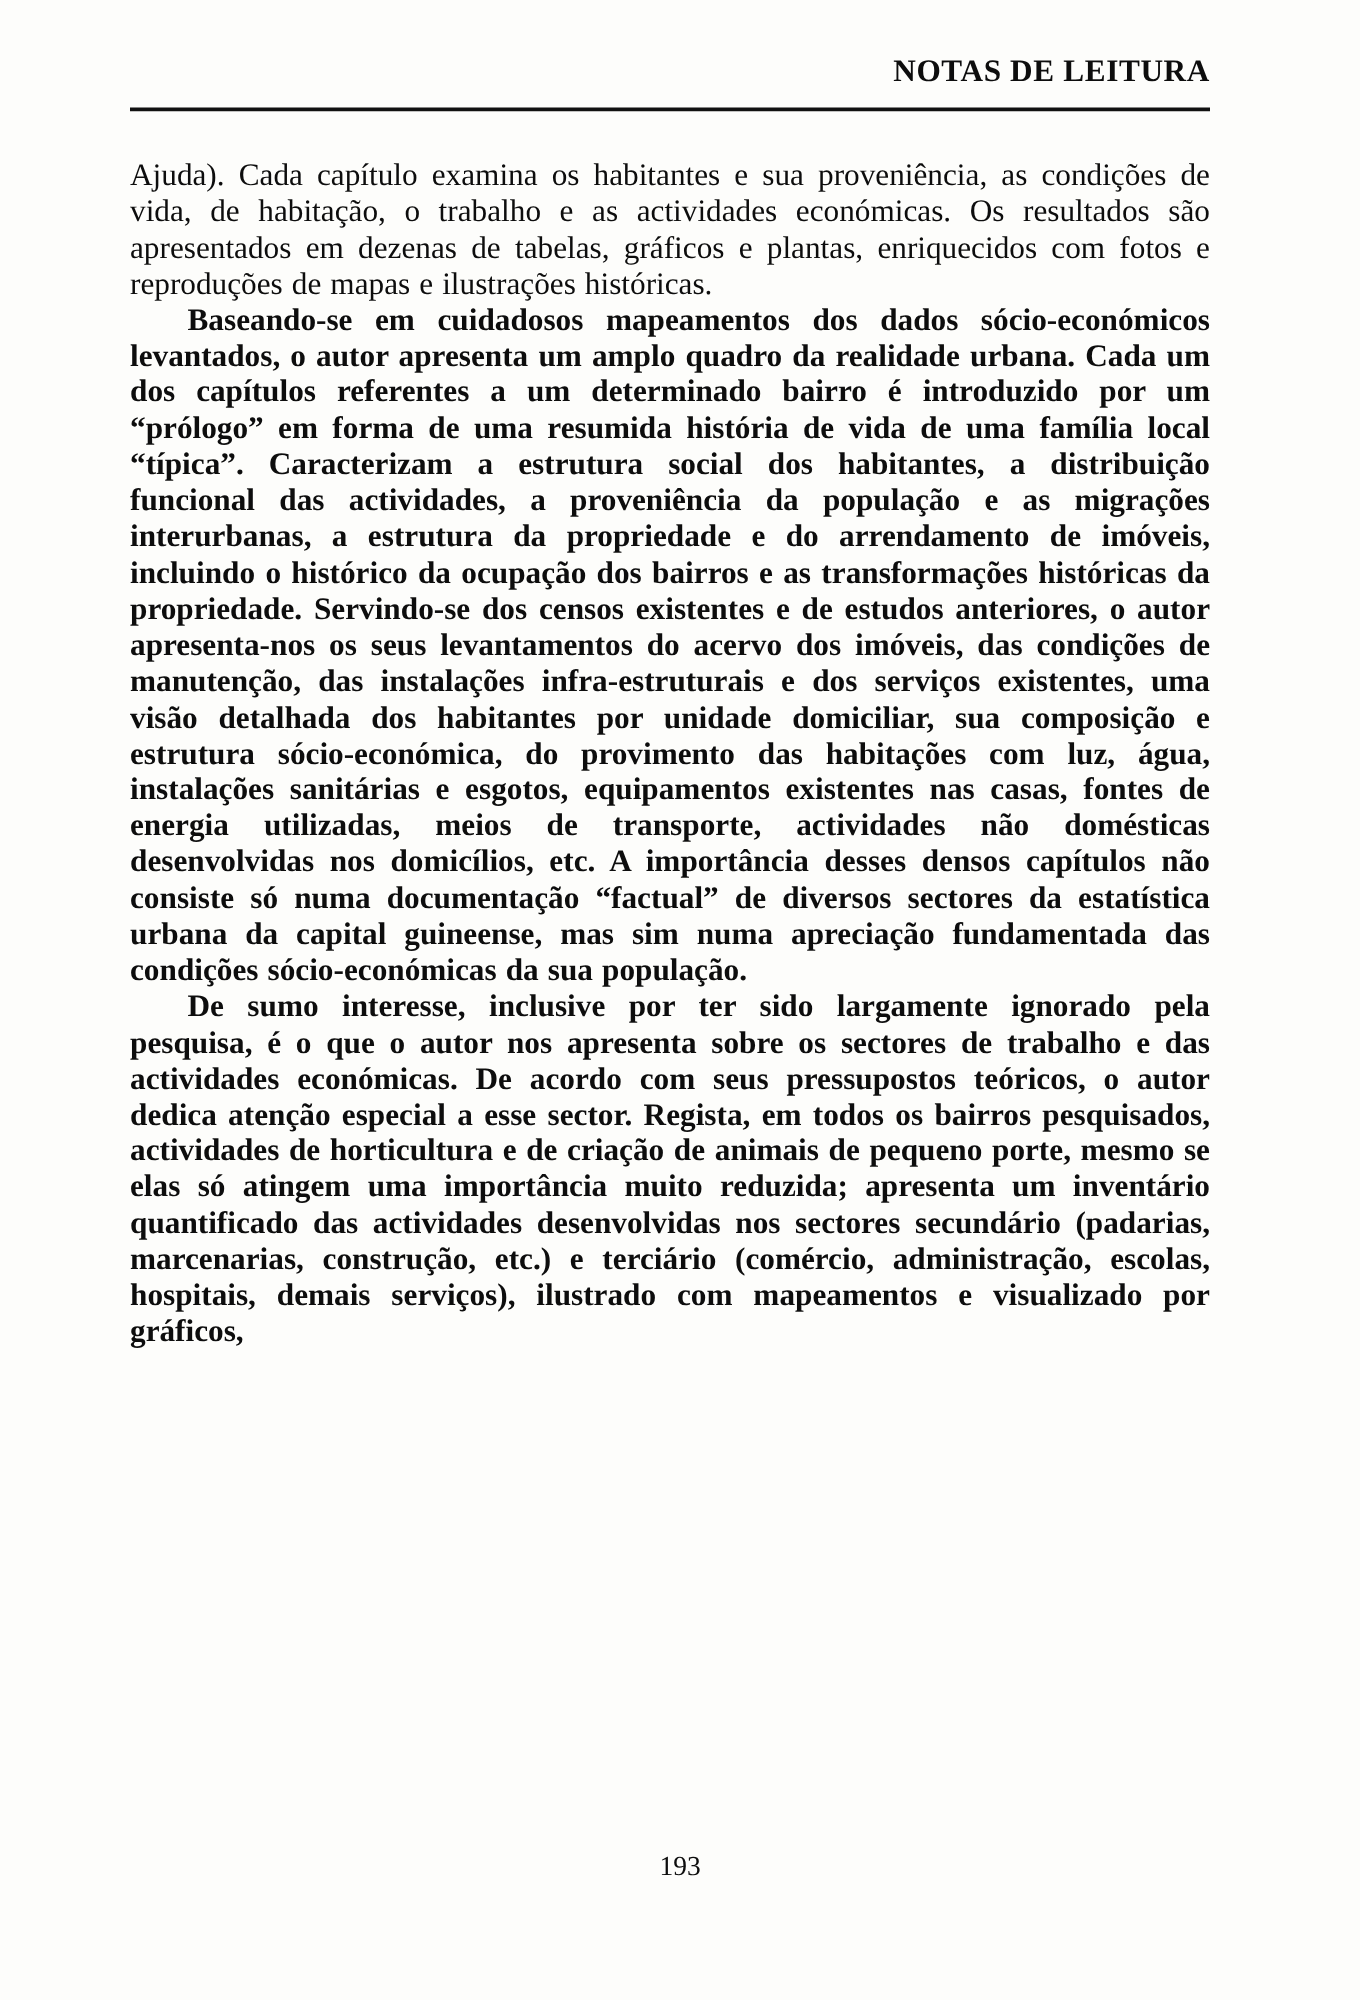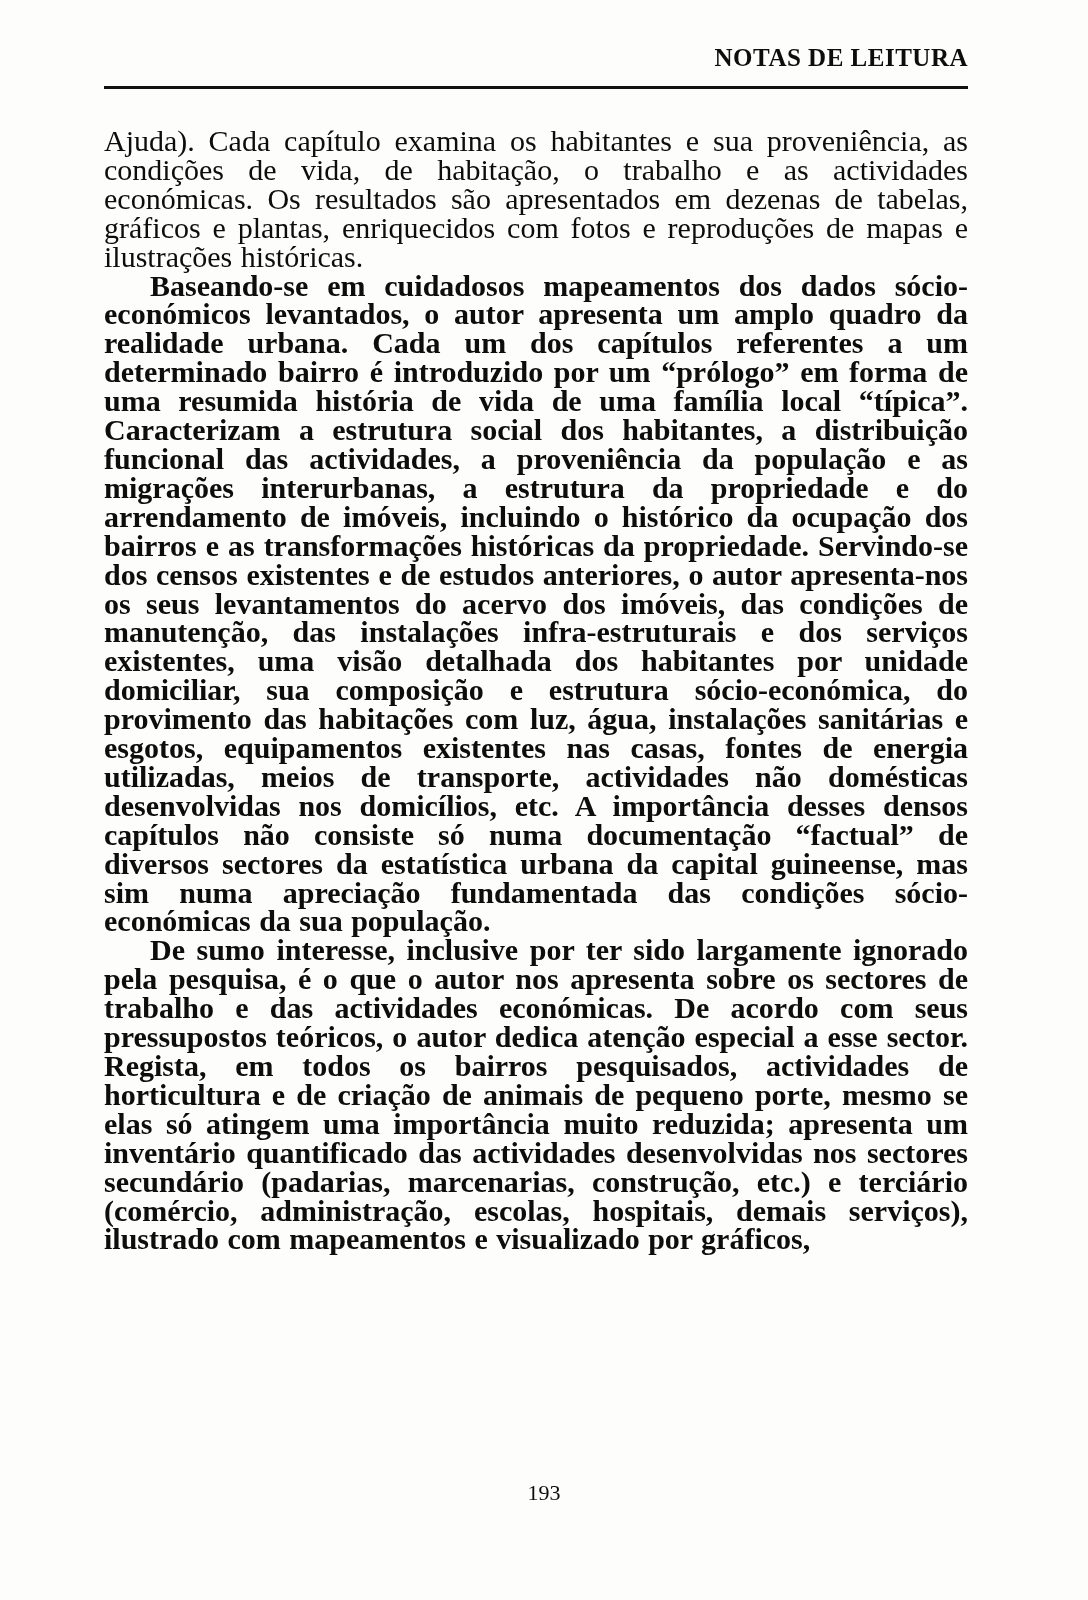--- a/index.html
+++ b/index.html
@@ -30,21 +30,21 @@
     letter-spacing: 0.5px;
     padding-bottom: 14px;
   }
   .head-rule {
     border: none;
     border-top: 3px solid #111;
     margin: 0 0 38px 0;
   }
   .body-text p {
     margin: 0;
-    font-size: 30px;
+    font-size: 25px;
     line-height: 28.9px;
     text-align: justify;
     word-spacing: 1px;
   }
   .body-text p.indent {
     text-indent: 46px;
     font-weight: bold;
   }
   .page-number {
     position: absolute;

